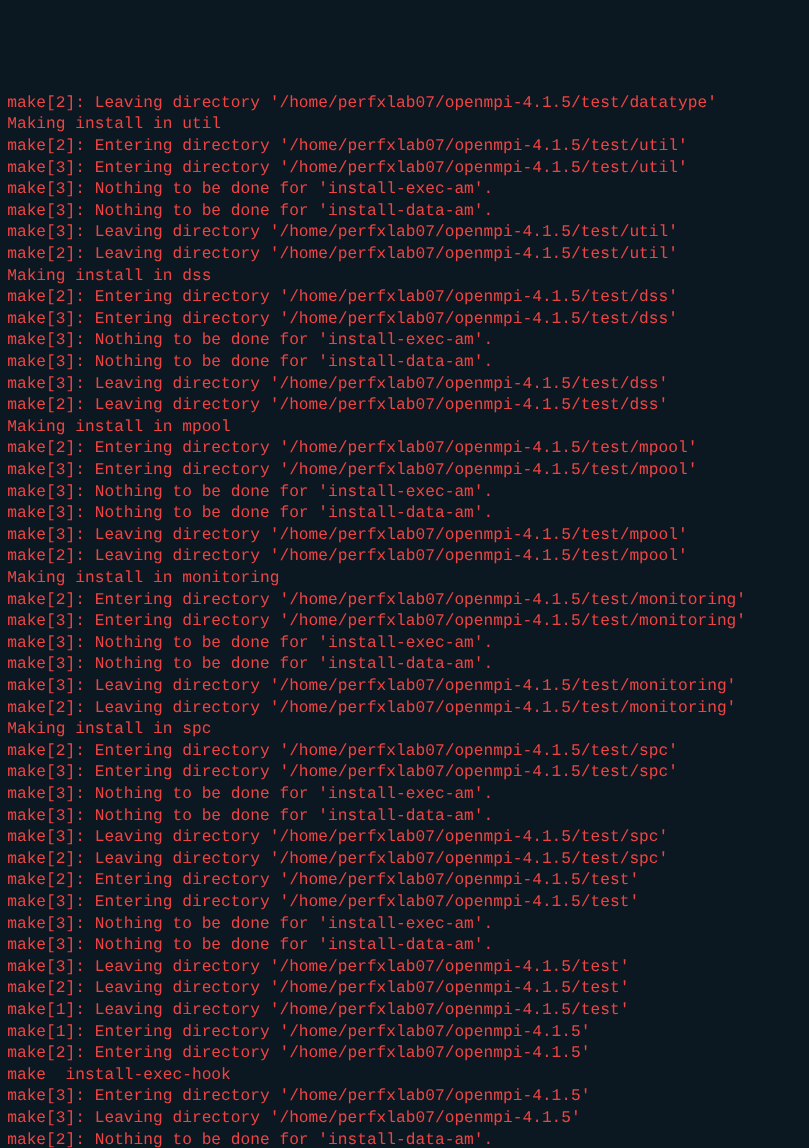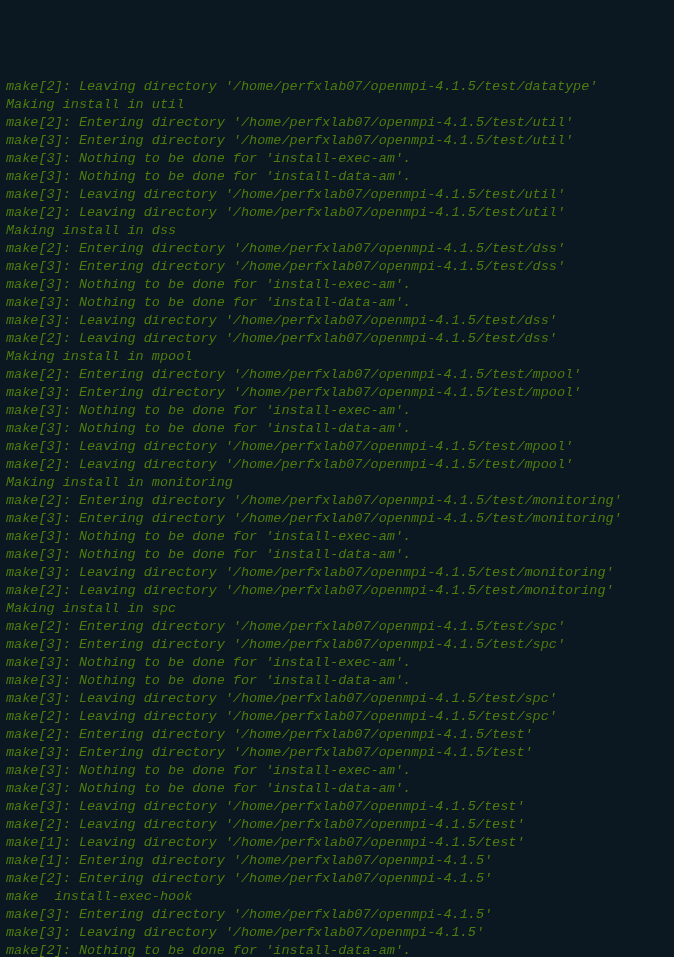--- a/index.html
+++ b/index.html
@@ -13,22 +13,21 @@
       font-size: 13.5px;
       line-height: 18px;
       color: #7dd3dc;
       padding: 6px;
       width: 674px;
       height: 957px;
       overflow: hidden;
       white-space: pre;
     }
     .terminal-line {
-      color: #4d7c0f;
-      font-style: italic;
+      color: #ef4444;
     }
   </style>
 </head>
 <body>
 
 
 
 <div id="terminal-container"><div class="terminal-line">make[2]: Leaving directory '/home/perfxlab07/openmpi-4.1.5/test/datatype'</div><div class="terminal-line">Making install in util</div><div class="terminal-line">make[2]: Entering directory '/home/perfxlab07/openmpi-4.1.5/test/util'</div><div class="terminal-line">make[3]: Entering directory '/home/perfxlab07/openmpi-4.1.5/test/util'</div><div class="terminal-line">make[3]: Nothing to be done for 'install-exec-am'.</div><div class="terminal-line">make[3]: Nothing to be done for 'install-data-am'.</div><div class="terminal-line">make[3]: Leaving directory '/home/perfxlab07/openmpi-4.1.5/test/util'</div><div class="terminal-line">make[2]: Leaving directory '/home/perfxlab07/openmpi-4.1.5/test/util'</div><div class="terminal-line">Making install in dss</div><div class="terminal-line">make[2]: Entering directory '/home/perfxlab07/openmpi-4.1.5/test/dss'</div><div class="terminal-line">make[3]: Entering directory '/home/perfxlab07/openmpi-4.1.5/test/dss'</div><div class="terminal-line">make[3]: Nothing to be done for 'install-exec-am'.</div><div class="terminal-line">make[3]: Nothing to be done for 'install-data-am'.</div><div class="terminal-line">make[3]: Leaving directory '/home/perfxlab07/openmpi-4.1.5/test/dss'</div><div class="terminal-line">make[2]: Leaving directory '/home/perfxlab07/openmpi-4.1.5/test/dss'</div><div class="terminal-line">Making install in mpool</div><div class="terminal-line">make[2]: Entering directory '/home/perfxlab07/openmpi-4.1.5/test/mpool'</div><div class="terminal-line">make[3]: Entering directory '/home/perfxlab07/openmpi-4.1.5/test/mpool'</div><div class="terminal-line">make[3]: Nothing to be done for 'install-exec-am'.</div><div class="terminal-line">make[3]: Nothing to be done for 'install-data-am'.</div><div class="terminal-line">make[3]: Leaving directory '/home/perfxlab07/openmpi-4.1.5/test/mpool'</div><div class="terminal-line">make[2]: Leaving directory '/home/perfxlab07/openmpi-4.1.5/test/mpool'</div><div class="terminal-line">Making install in monitoring</div><div class="terminal-line">make[2]: Entering directory '/home/perfxlab07/openmpi-4.1.5/test/monitoring'</div><div class="terminal-line">make[3]: Entering directory '/home/perfxlab07/openmpi-4.1.5/test/monitoring'</div><div class="terminal-line">make[3]: Nothing to be done for 'install-exec-am'.</div><div class="terminal-line">make[3]: Nothing to be done for 'install-data-am'.</div><div class="terminal-line">make[3]: Leaving directory '/home/perfxlab07/openmpi-4.1.5/test/monitoring'</div><div class="terminal-line">make[2]: Leaving directory '/home/perfxlab07/openmpi-4.1.5/test/monitoring'</div><div class="terminal-line">Making install in spc</div><div class="terminal-line">make[2]: Entering directory '/home/perfxlab07/openmpi-4.1.5/test/spc'</div><div class="terminal-line">make[3]: Entering directory '/home/perfxlab07/openmpi-4.1.5/test/spc'</div><div class="terminal-line">make[3]: Nothing to be done for 'install-exec-am'.</div><div class="terminal-line">make[3]: Nothing to be done for 'install-data-am'.</div><div class="terminal-line">make[3]: Leaving directory '/home/perfxlab07/openmpi-4.1.5/test/spc'</div><div class="terminal-line">make[2]: Leaving directory '/home/perfxlab07/openmpi-4.1.5/test/spc'</div><div class="terminal-line">make[2]: Entering directory '/home/perfxlab07/openmpi-4.1.5/test'</div><div class="terminal-line">make[3]: Entering directory '/home/perfxlab07/openmpi-4.1.5/test'</div><div class="terminal-line">make[3]: Nothing to be done for 'install-exec-am'.</div><div class="terminal-line">make[3]: Nothing to be done for 'install-data-am'.</div><div class="terminal-line">make[3]: Leaving directory '/home/perfxlab07/openmpi-4.1.5/test'</div><div class="terminal-line">make[2]: Leaving directory '/home/perfxlab07/openmpi-4.1.5/test'</div><div class="terminal-line">make[1]: Leaving directory '/home/perfxlab07/openmpi-4.1.5/test'</div><div class="terminal-line">make[1]: Entering directory '/home/perfxlab07/openmpi-4.1.5'</div><div class="terminal-line">make[2]: Entering directory '/home/perfxlab07/openmpi-4.1.5'</div><div class="terminal-line">make  install-exec-hook</div><div class="terminal-line">make[3]: Entering directory '/home/perfxlab07/openmpi-4.1.5'</div><div class="terminal-line">make[3]: Leaving directory '/home/perfxlab07/openmpi-4.1.5'</div><div class="terminal-line">make[2]: Nothing to be done for 'install-data-am'.</div></div>
 
 

